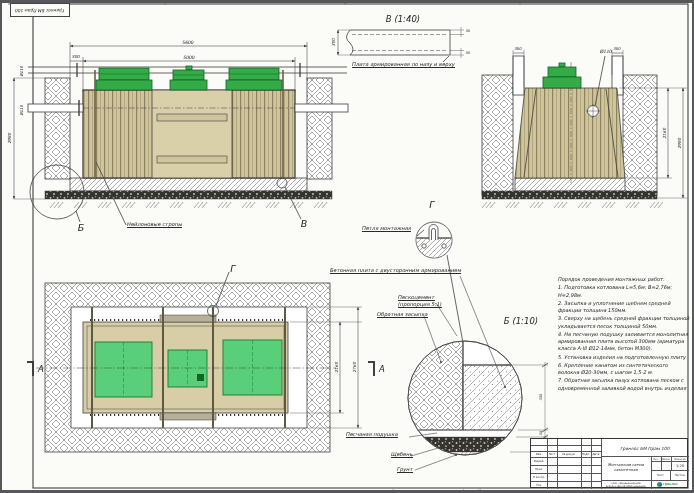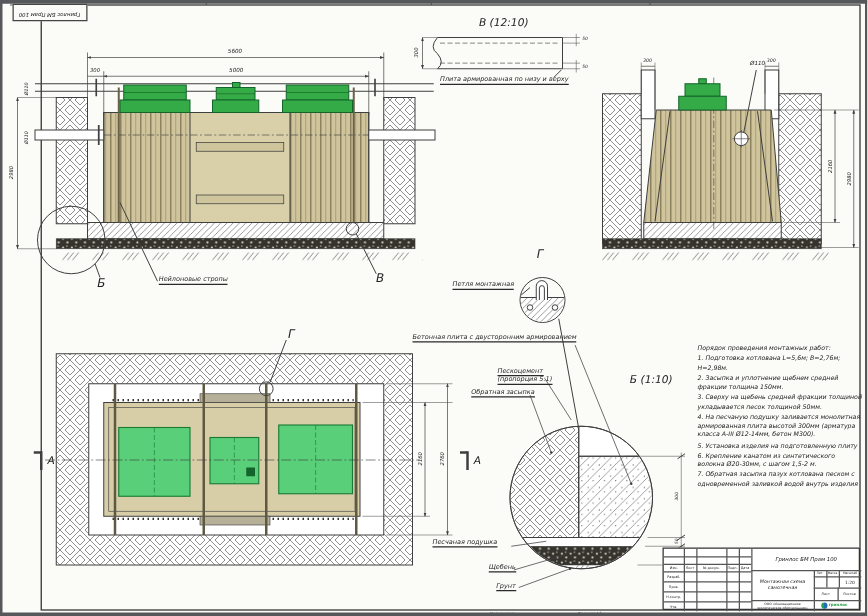--- a/index.html
+++ b/index.html
@@ -309,21 +309,21 @@
 <div class="lb c s45" style="left:188px;top:42px">5600</div>
 <div class="lb c s45" style="left:189px;top:57px">5000</div>
 <div class="lb c s4" style="left:76px;top:56px">300</div>
 <div class="lb v s4" style="left:9px;top:138px">2980</div>
 <div class="lb v s38" style="left:21px;top:71px">Ø110</div>
 <div class="lb v s38" style="left:21px;top:110px">Ø110</div>
 <div class="lb u s5" style="left:127px;top:221px">Нейлоновые стропы</div>
 <div class="lb c s9" style="left:81px;top:227px">Б</div>
 <div class="lb c s9" style="left:304px;top:223px">В</div>
 
-<div class="lb c s8" style="left:403px;top:19px">В (12:10)</div>
+<div class="lb c s8" style="left:403px;top:19px">В (1:40)</div>
 <div class="lb u s5" style="left:352px;top:61px">Плита армированная по низу и верху</div>
 <div class="lb v s4" style="left:333px;top:42px">300</div>
 <div class="lb c s35" style="left:468px;top:31px">50</div>
 <div class="lb c s35" style="left:468px;top:53px">50</div>
 
 <div class="lb c s38" style="left:518px;top:48px">300</div>
 <div class="lb c s38" style="left:617px;top:48px">300</div>
 <div class="lb s45" style="left:600px;top:49px">Ø110</div>
 <div class="lb v s4" style="left:664px;top:133px">2160</div>
 <div class="lb v s4" style="left:679px;top:143px">2980</div>
@@ -334,21 +334,21 @@
 <div class="lb u s5" style="left:330px;top:267px">Бетонная плита с двусторонним армированием</div>
 <div class="lb u s5" style="left:398px;top:294px">Пескоцемент</div>
 <div class="lb u s5" style="left:398px;top:301px">(пропорция 5:1)</div>
 <div class="lb u s5" style="left:377px;top:311px">Обратная засыпка</div>
 <div class="lb c s9" style="left:233px;top:268px">Г</div>
 <div class="lb c s8" style="left:41px;top:369px">А</div>
 <div class="lb c s8" style="left:382px;top:369px">А</div>
 <div class="lb v s4" style="left:336px;top:367px">2160</div>
 <div class="lb v s4" style="left:354px;top:367px">2760</div>
 
-<div class="lb c s8" style="left:521px;top:304px">Б (1:10)</div>
+<div class="lb c s8" style="left:521px;top:321px">Б (1:10)</div>
 <div class="lb v s35" style="left:541px;top:397px">300</div>
 <div class="lb v s35" style="left:541px;top:433px">50</div>
 <div class="lb v s35" style="left:541px;top:445px">150</div>
 <div class="lb u s5" style="left:346px;top:431px">Песчаная подушка</div>
 <div class="lb u s5" style="left:391px;top:451px">Щебень</div>
 <div class="lb u s5" style="left:397px;top:466px">Грунт</div>
 
 <div class="notes">
   <p>Порядок проведения монтажных работ:</p>
   <p>1. Подготовка котлована L=5,6м; B=2,76м; H=2,98м.</p>

